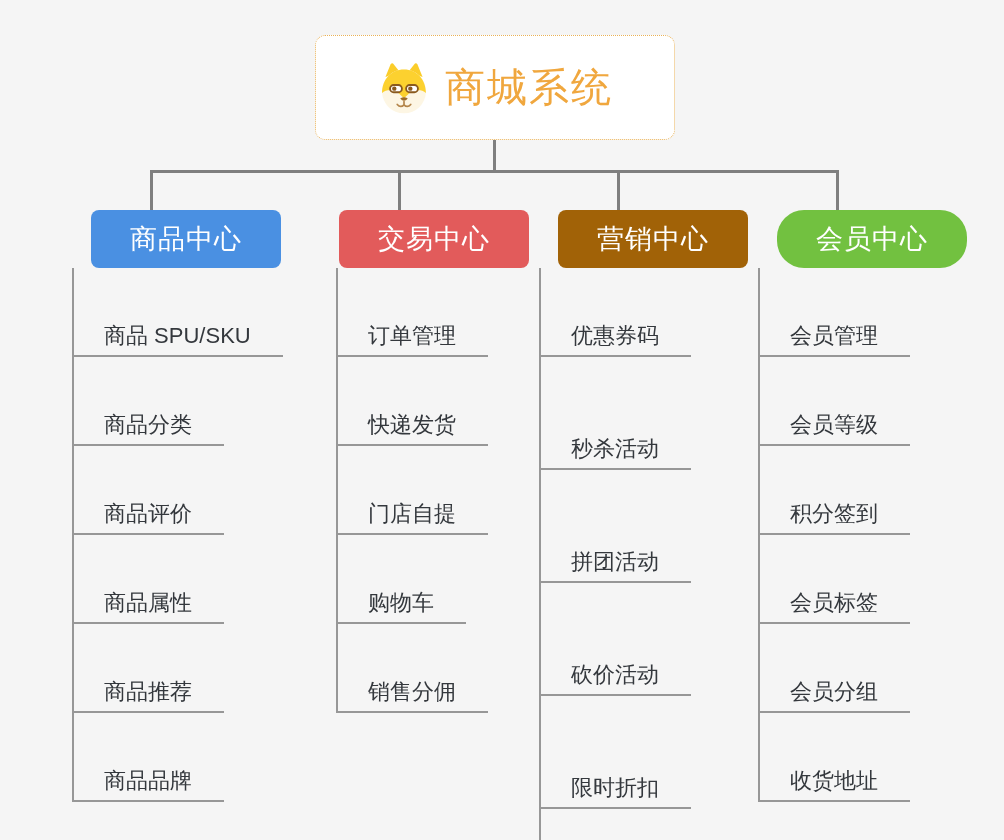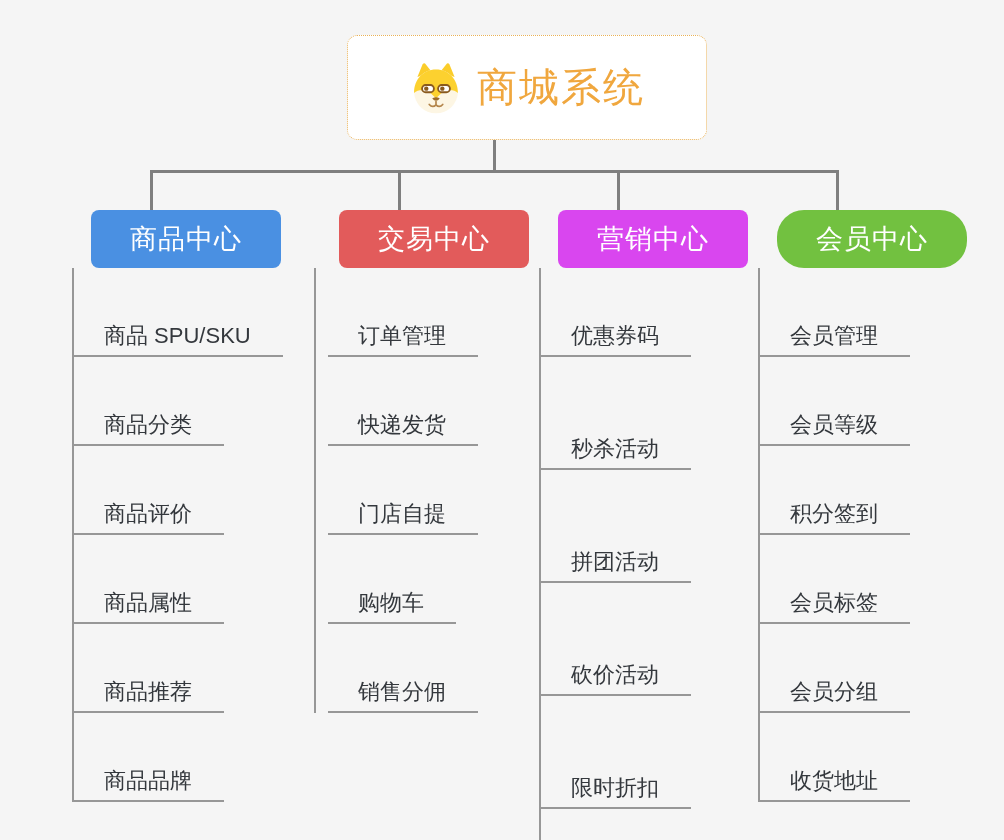--- a/index.html
+++ b/index.html
@@ -10,21 +10,20 @@
     position:relative;overflow:hidden;
   }
   .canvas{position:absolute;inset:0;}
 
   
   .root-node{
     position:absolute;left:315px;top:35px;width:360px;height:105px;
     background:#ffffff;border:1px dotted #eab257;border-radius:10px;
     display:flex;align-items:center;justify-content:center;gap:14px;
     box-sizing:border-box;
-    margin-left:32px;
   }
   .root-node .icon{width:54px;height:54px;flex:0 0 auto;}
   .root-title{
     font-size:40px;letter-spacing:2px;color:#f0a73e;font-weight:400;
     white-space:nowrap;
   }
 
   
   .line{position:absolute;background:#7f7f7f;}
   .root-stem{left:493px;top:140px;width:3px;height:33px;}
@@ -39,21 +38,21 @@
     color:#ffffff;font-size:27px;letter-spacing:1px;box-sizing:border-box;margin-left:34px;
   }
   .bh-1{left:57px;} .bh-2{left:305px;} .bh-3{left:524px;} .bh-4{left:743px;border-radius:27px;}
 
   
   .children{
     position:absolute;top:268px;
     border-left:2px solid #979797;
     display:flex;flex-direction:column;align-items:flex-start;
   }
-  .ch-1{left:72px;} .ch-2{left:314px;padding-left:12px;} .ch-3{left:539px;gap:24px;} .ch-4{left:758px;}
+  .ch-1{left:72px;} .ch-2{left:336px;} .ch-3{left:539px;gap:24px;} .ch-4{left:758px;}
   .sub-item{
     display:block;
     padding:54px 32px 6px 30px;
     border-bottom:2px solid #979797;
     font-size:22px;line-height:27px;color:#34383d;
     white-space:nowrap;
   }
 </style>
 </head>
 <body>
@@ -80,21 +79,21 @@
         <circle cx="39.5" cy="32.8" r="2.6" fill="#8a5a1e"></circle>
         <path d="M27.5,44.5 Q32,41.5 36.5,44.5 Q32,50 27.5,44.5 Z" fill="#9c6b29"></path>
         <path d="M32,48 L32,52 M24,51.5 Q28,56 32,52 Q36,56 40,51.5" fill="none" stroke="#b4854a" stroke-width="2" stroke-linecap="round"></path>
       </svg>
     </span>
     <span class="root-title" style="color: rgb(240, 167, 62);">商城系统</span>
   </div>
 
   <div class="branch-header bh-1" style="background-color: rgb(74, 144, 226);">商品中心</div>
   <div class="branch-header bh-2" style="background-color: rgb(226, 91, 91);">交易中心</div>
-  <div class="branch-header bh-3" style="background-color: #d946ef; text-align: center;">营销中心</div>
+  <div class="branch-header bh-3" style="background-color: #a16207; text-align: center;">营销中心</div>
   <div class="branch-header bh-4" style="background-color: rgb(114, 193, 64);">会员中心</div>
 
   <div class="children ch-1">
     <div class="sub-item">商品 SPU/SKU</div>
     <div class="sub-item">商品分类</div>
     <div class="sub-item">商品评价</div>
     <div class="sub-item">商品属性</div>
     <div class="sub-item">商品推荐</div>
     <div class="sub-item">商品品牌</div>
   </div>

